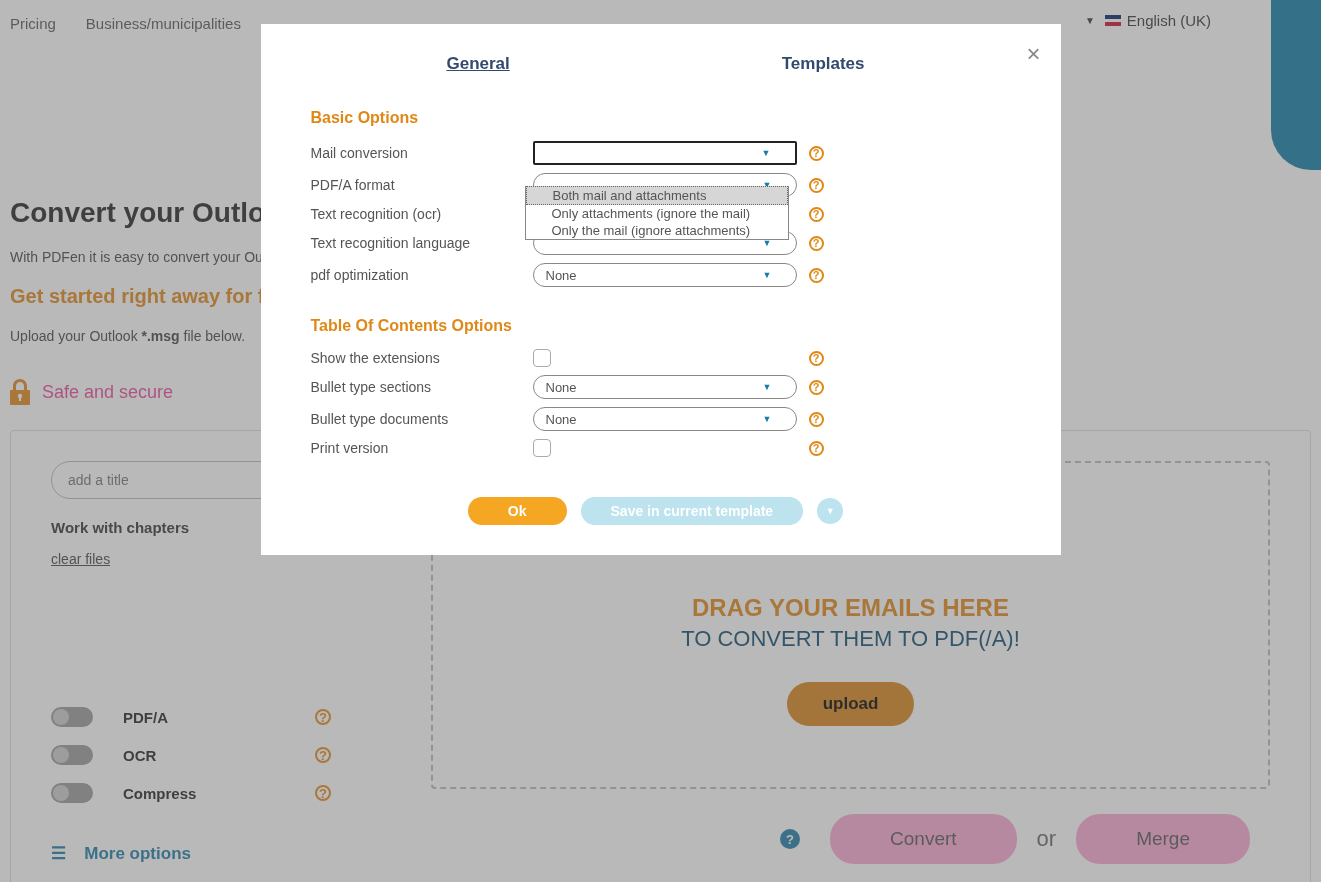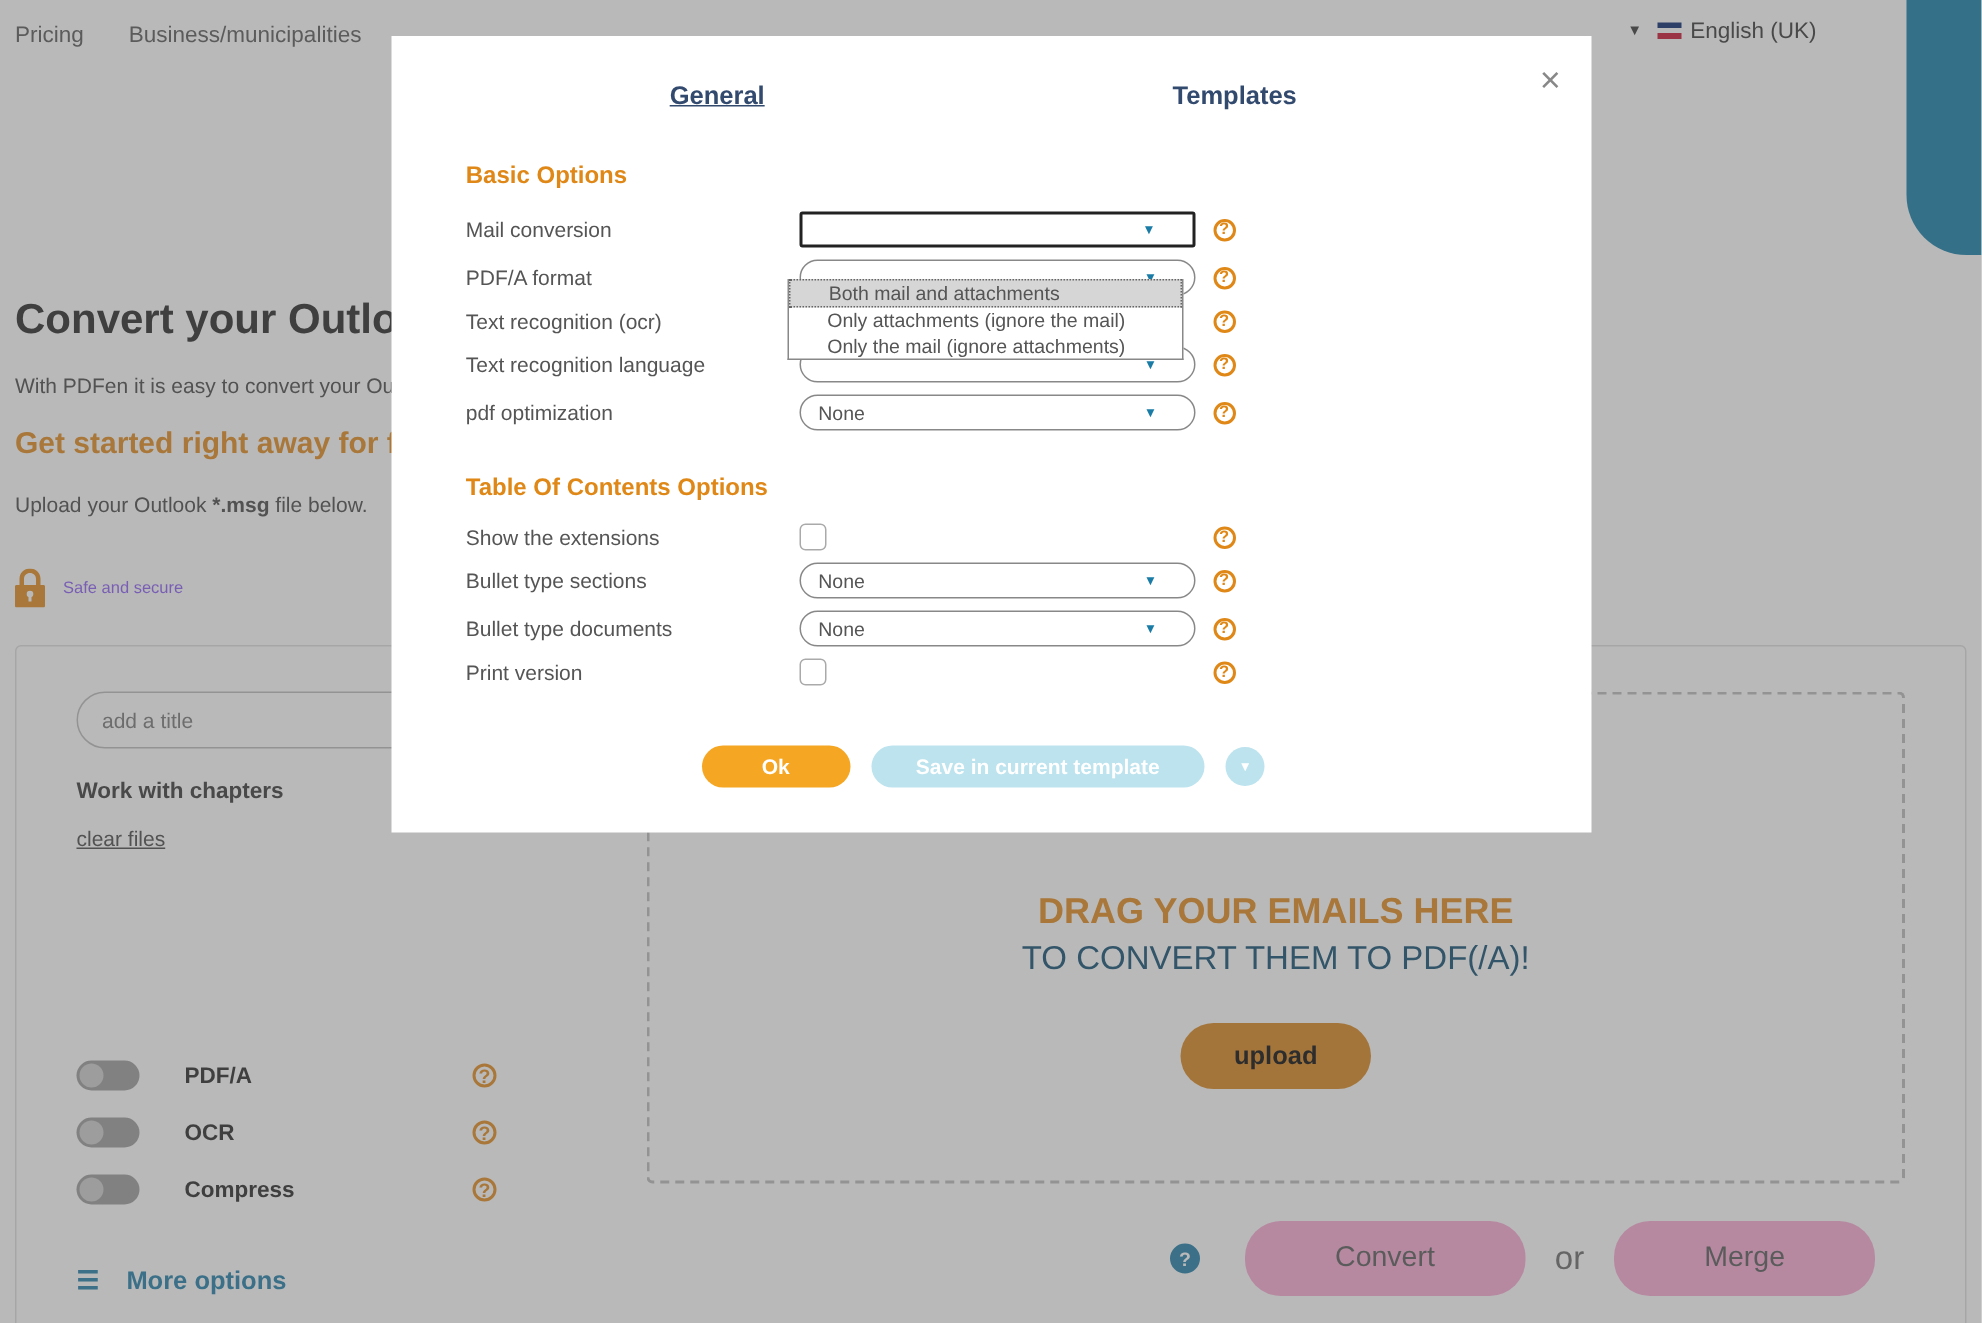--- a/index.html
+++ b/index.html
@@ -14,21 +14,21 @@
   
   .main-content { padding: 0 10px; }
   .page-title { font-size: 28px; font-weight: bold; color: #222; margin-top: 150px; margin-bottom: 20px; }
   .subtitle { font-size: 14px; color: #444; margin-bottom: 20px; }
   .cta-text { color: #e08817; font-size: 20px; font-weight: 600; margin-bottom: 20px; }
   .upload-instruction { font-size: 14px; color: #444; margin-bottom: 35px; }
   .upload-instruction strong { font-weight: bold; }
   
   .safe-secure { display: flex; align-items: center; gap: 12px; margin-bottom: 25px; }
   .lock-icon { width: 20px; height: 26px; }
-  .safe-secure-text { color: #8b5cf6; font-size: 11px; }
+  .safe-secure-text { color: #ec4899; font-size: 18px; }
   
   .work-panel { border: 1px solid #ddd; border-radius: 4px 4px 0 0; padding: 30px 40px; display: flex; gap: 40px; background: #fff; }
   .left-col { width: 340px; }
   .title-input { width: 100%; padding: 10px 16px; border: 1px solid #bbb; border-radius: 20px; font-size: 14px; color: #888; margin-bottom: 20px; }
   .chapters-label { font-weight: bold; font-size: 15px; color: #333; margin-bottom: 15px; }
   .clear-files { color: #444; text-decoration: underline; font-size: 14px; cursor: pointer; }
   
   .toggle-row { display: flex; align-items: center; gap: 30px; margin-bottom: 18px; margin-top: 12px; }
   .toggles-block { margin-top: 140px; }
   .toggle-switch { width: 42px; height: 20px; background: #999; border-radius: 10px; position: relative; cursor: pointer; }

